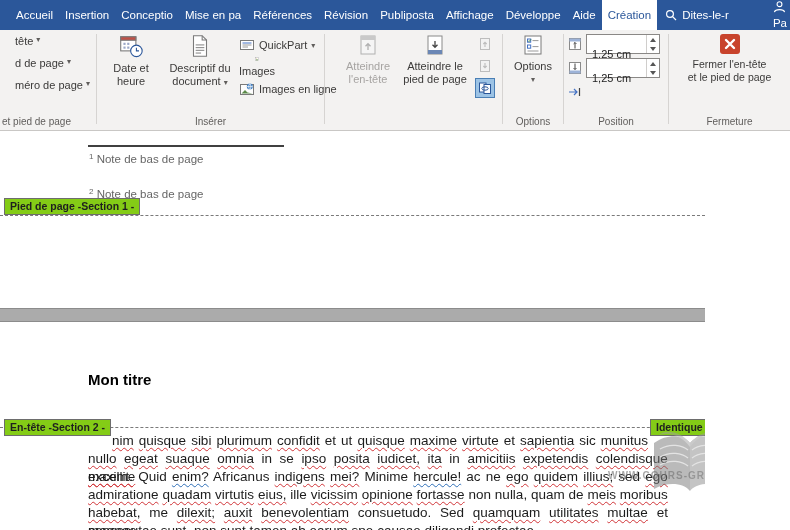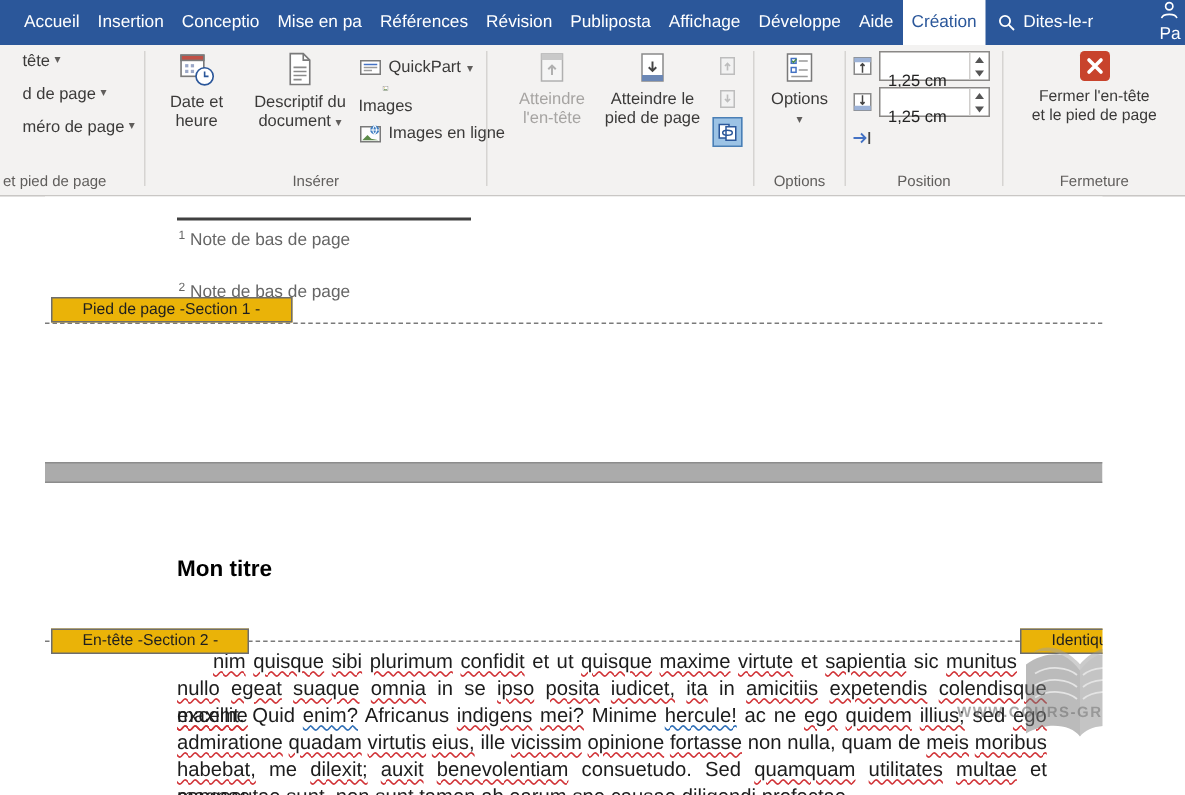--- a/index.html
+++ b/index.html
@@ -29,25 +29,25 @@
   .navmini{position:absolute;width:20px;height:20px;display:flex;align-items:center;justify-content:center;cursor:pointer;}
   .navmini.selected{background:#9cc3e5;border:1px solid #4a7fb5;}
   .spin{position:absolute;width:74px;height:20px;background:#fff;border:1px solid #8a8886;display:flex;font-size:11px;color:#222;cursor:text;}
   .spin .val{flex:1;padding:13px 0 0 5px;white-space:nowrap;}
   .spin .arrows{width:13px;border-left:1px solid #d0cecc;display:flex;flex-direction:column;}
   .spin .arrows span{flex:1;display:flex;align-items:center;justify-content:center;cursor:pointer;}
   .tri-up{width:0;height:0;border-left:3px solid transparent;border-right:3px solid transparent;border-bottom:4px solid #555;}
   .tri-dn{width:0;height:0;border-left:3px solid transparent;border-right:3px solid transparent;border-top:4px solid #555;}
 
   
-  .doc{position:absolute;top:131px;left:0;width:705px;height:399px;background:#fff;overflow:hidden;margin-left:30px;}
+  .doc{position:absolute;top:131px;left:0;width:705px;height:399px;background:#fff;overflow:hidden;}
   .fn-sep{position:absolute;left:88px;top:14px;width:196px;border-top:2px solid #404040;}
   .footnote{position:absolute;left:89px;font-size:11.5px;color:#666;white-space:nowrap;}
   .sup{font-size:8px;vertical-align:4px;}
-  .tag{position:absolute;background:#eab308;border:1px solid #6d6d6d;padding:1px 20px;font-size:10.5px;line-height:13px;color:#1f1f1f;white-space:nowrap;z-index:5;}
+  .tag{position:absolute;background:#84cc16;border:1px solid #6d6d6d;padding:1px 5px;font-size:10.5px;line-height:13px;color:#1f1f1f;white-space:nowrap;z-index:5;font-weight:bold;}
   .dash{position:absolute;left:0;right:0;border-top:1px dashed #7a7a7a;z-index:1;}
   .pagegap{position:absolute;left:0;right:0;top:177px;height:14px;background:#ababab;border-top:1px solid #8c8c8c;border-bottom:1px solid #8c8c8c;}
   .title{position:absolute;left:88px;top:240px;font-size:15px;font-weight:bold;color:#000;}
   .para{position:absolute;left:88px;top:301px;width:580px;font-size:13.5px;color:#1c1c1c;}
   .doc-line{height:18px;line-height:18px;text-align:justify;text-align-last:justify;}
   .doc-line.last{text-align-last:left;}
   .doc-line.first{padding:0 20px 0 24px;}
   .w1{text-decoration-line:underline;text-decoration-style:wavy;text-decoration-color:var(--squiggle_red,#d13438);text-decoration-thickness:1px;text-underline-offset:2px;}
   .w2{text-decoration-line:underline;text-decoration-style:wavy;text-decoration-color:var(--squiggle_blue,#2f6fb7);text-decoration-thickness:1px;text-underline-offset:2px;}
   .wm-text{position:absolute;left:608px;top:339px;width:180px;font-size:10px;font-weight:bold;letter-spacing:1px;color:#5f5f5f;opacity:.55;z-index:6;white-space:nowrap;}

